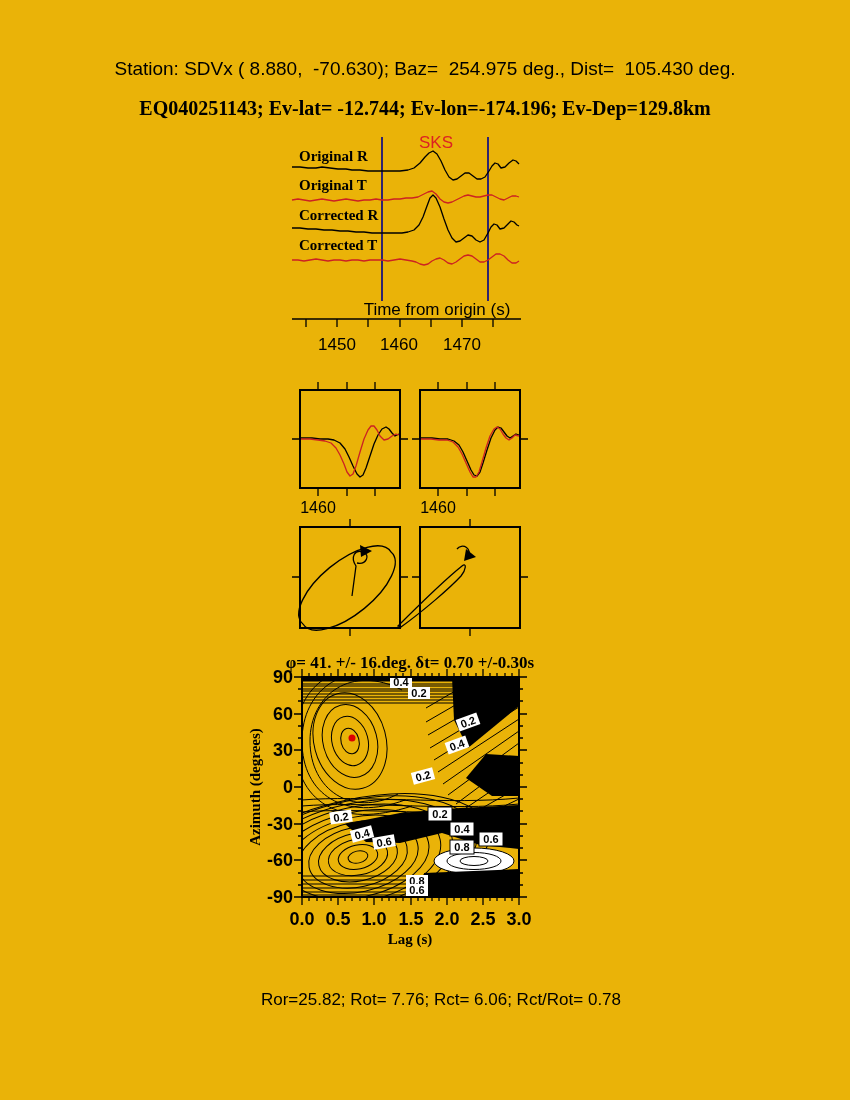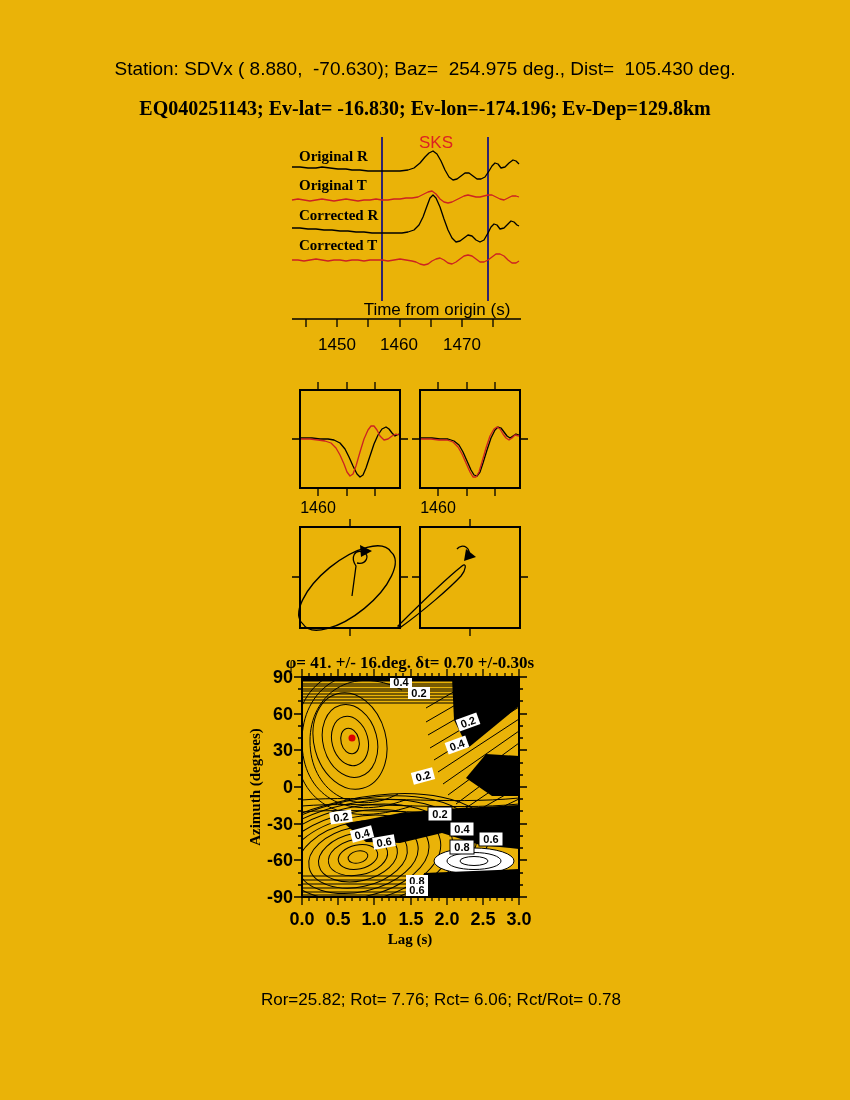--- a/index.html
+++ b/index.html
@@ -29,21 +29,21 @@
   .chip rect{fill:#fff;stroke:none;}
   .chipb rect{fill:#fff;stroke:#000;stroke-width:1;}
   .chip text,.chipb text{font:bold 11px "Liberation Sans",sans-serif;text-anchor:middle;}
 </style>
 </head>
 <body>
 
 <div class="page">
 
   <div id="station-line" class="hline">Station: SDVx ( 8.880,  -70.630); Baz=  254.975 deg., Dist=  105.430 deg.</div>
-  <div id="event-line" class="hline">EQ040251143; Ev-lat= -16.830; Ev-lon=-174.196; Ev-Dep=129.8km</div>
+  <div id="event-line" class="hline">EQ040251143; Ev-lat= -12.744; Ev-lon=-174.196; Ev-Dep=129.8km</div>
 
   <svg class="fig" width="850" height="1100" viewBox="0 0 850 1100">
 
     <g>
       <line class="win" x1="382" y1="137" x2="382" y2="301"></line>
       <line class="win" x1="488" y1="137" x2="488" y2="301"></line>
 
       <text class="lbl-sks" x="436" y="148" text-anchor="middle">SKS</text>
 
       <text class="lbl-trace" x="299" y="161">Original R</text>

